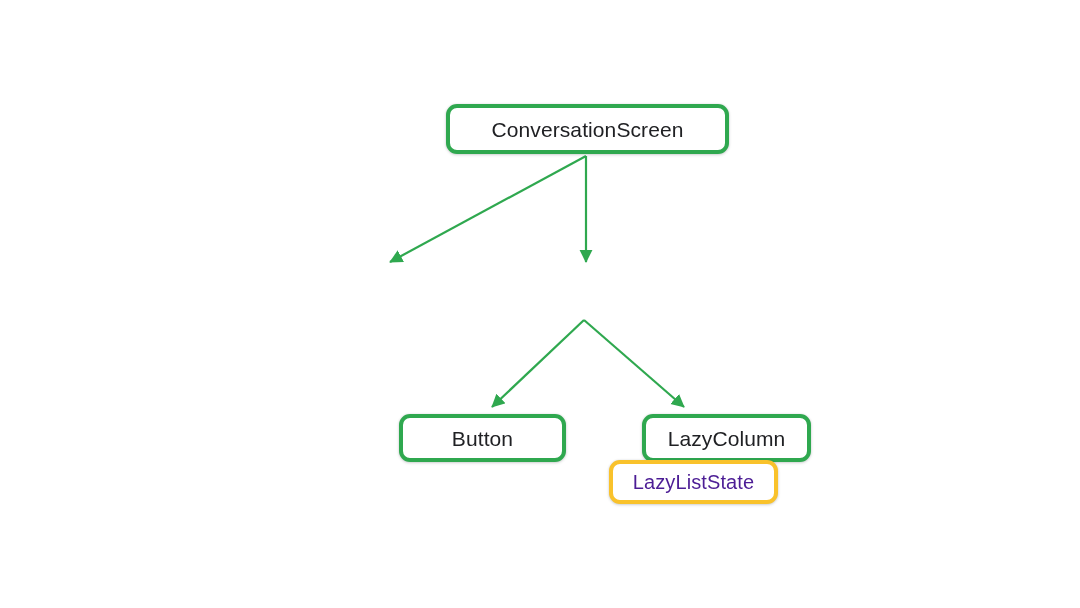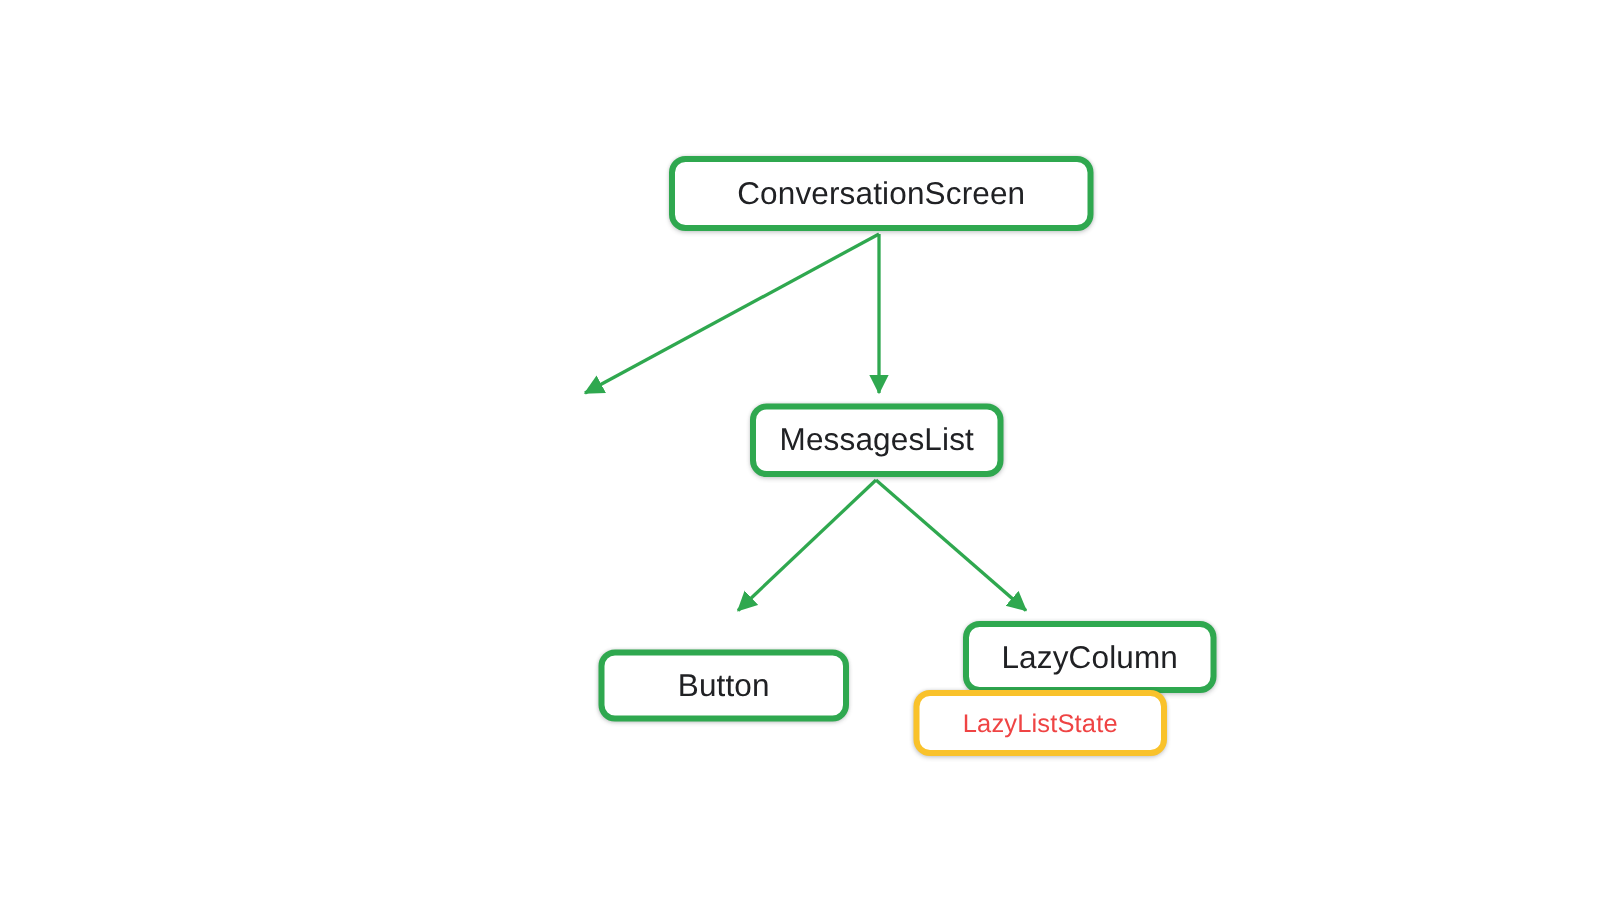--- a/index.html
+++ b/index.html
@@ -45,29 +45,29 @@
     border: 4px solid #F9C22B;
   }
   .node-label {
     font-size: 21px;
     line-height: 1;
     letter-spacing: 0.1px;
     white-space: nowrap;
     color: #202124;
   }
   .node.state .node-label {
-    color: #ef4444;
-    font-size: 17px;
+    color: #4c1d95;
+    font-size: 20px;
   }
 
   
   #node-conversationscreen { left: 446px; top: 104px; width: 283px; height: 50px; }
   #node-userinput         { left: 303px; top: 269px; width: 167px; height: 49px; }
   #node-messageslist      { left: 500px; top: 269px; width: 169px; height: 49px; }
-  #node-button            { left: 399px; top: 433px; width: 167px; height: 48px; }
+  #node-button            { left: 399px; top: 414px; width: 167px; height: 48px; }
   #node-lazycolumn        { left: 642px; top: 414px; width: 169px; height: 48px; }
   #node-lazyliststate     { left: 609px; top: 460px; width: 169px; height: 44px; }
 </style>
 </head>
 <body>
 
 <div id="canvas">
 
   <svg id="edges" viewBox="0 0 1080 608" xmlns="http://www.w3.org/2000/svg">
     <defs>
@@ -83,23 +83,20 @@
     <line x1="584" y1="320" x2="492" y2="407" stroke="#2FA84F" stroke-width="2.2" marker-end="url(#arrowhead)"></line>
 
     <line x1="584" y1="320" x2="684" y2="407" stroke="#2FA84F" stroke-width="2.2" marker-end="url(#arrowhead)"></line>
   </svg>
 
   <div class="node composable" id="node-conversationscreen">
     <span class="node-label">ConversationScreen</span>
   </div>
 
 
-  <div class="node composable" id="node-messageslist">
-    <span class="node-label">MessagesList</span>
-  </div>
 
   <div class="node composable" id="node-button">
     <span class="node-label">Button</span>
   </div>
 
   <div class="node composable" id="node-lazycolumn">
     <span class="node-label">LazyColumn</span>
   </div>
 
   <div class="node state" id="node-lazyliststate">

